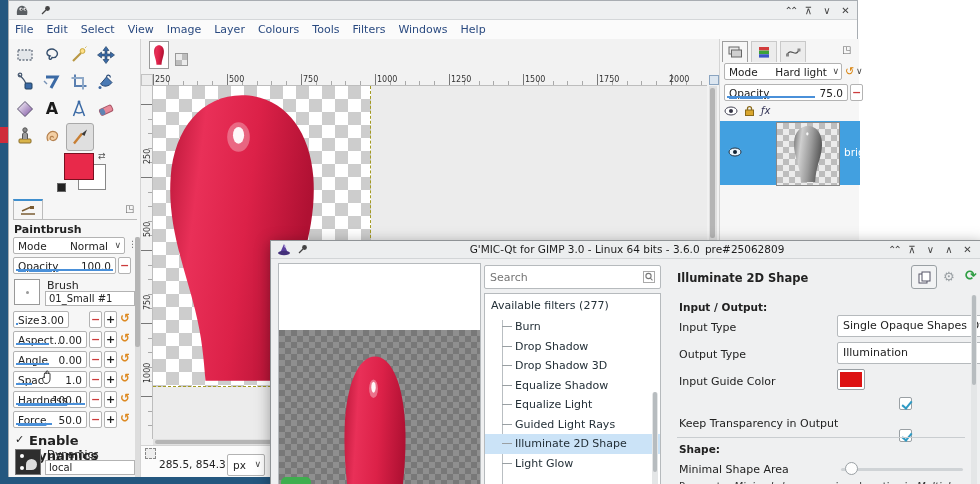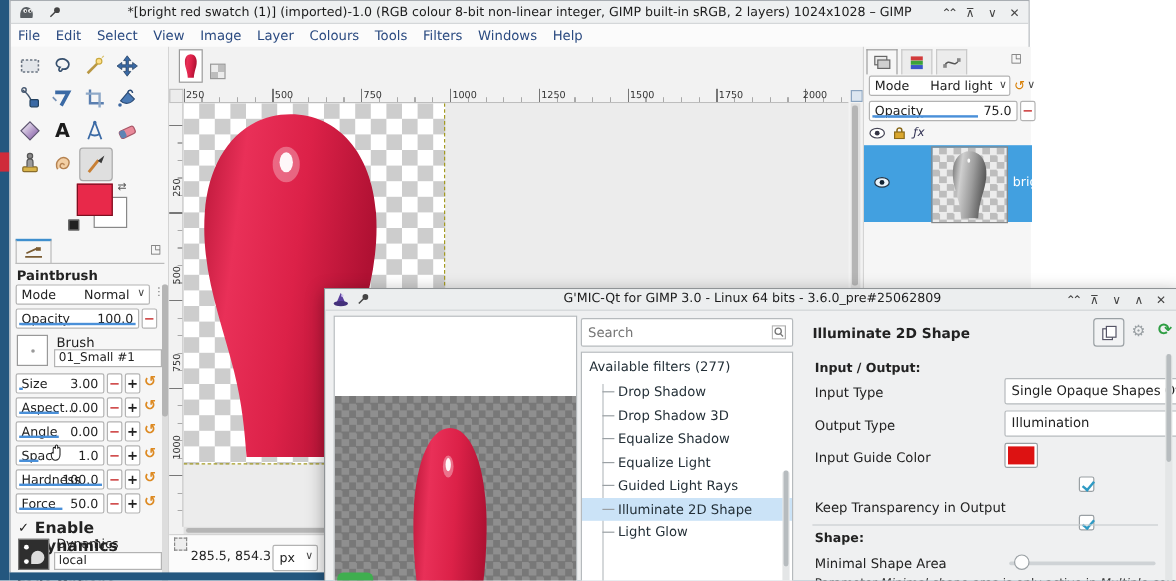--- a/index.html
+++ b/index.html
@@ -119,21 +119,20 @@
           <path d="M2 11 C1 5 4 1 8 2 C12 3 13 7 12 11 Z" fill="#5a5f63"></path>
           <circle cx="6" cy="5" r="1.6" fill="#fff"></circle>
           <circle cx="10" cy="5" r="1.6" fill="#fff"></circle>
           <circle cx="6.3" cy="5.2" r="0.7" fill="#222"></circle>
           <circle cx="10.3" cy="5.2" r="0.7" fill="#222"></circle>
         </svg>
       <svg class="a" style="left:32px;top:4px" width="10" height="10" viewBox="0 0 10 10">
           <circle cx="6.5" cy="3.5" r="2.4" fill="#444"></circle>
           <line x1="5" y1="5" x2="1" y2="9" stroke="#444" stroke-width="1.2"></line>
         </svg>
-      <div class="ttl nosel">*[bright red swatch (1)] (imported)-1.0 (RGB colour 8-bit non-linear integer, GIMP built-in sRGB, 2 layers) 1024x1028 – GIMP</div>
       <div class="a winbtns" style="right:4px;top:3px">
         <span style="letter-spacing:-3px">⌃⌃</span>
         <span>⊼</span>
         <span>∨</span>
         <span>✕</span>
       </div>
     </div>
 
     <div id="menubar" class="a">
       <span>File</span>
@@ -274,21 +273,21 @@
         <span class="fill" style="width:96%"></span>
       </div>
       <div class="a sbtn minus" style="left:109px;top:218px">−</div>
 
       <div class="a" style="left:5px;top:240px;width:26px;height:26px;background:#fff;border:1px solid #999">
         <div class="a" style="left:11px;top:11px;width:3px;height:3px;background:#999;border-radius:50%"></div>
       </div>
       <span class="a" style="left:38px;top:240px;font-size:11px">Brush</span>
       <div class="a nosel" style="left:36px;top:252px;width:90px;height:15px;background:#fff;border:1px solid #b3b3b3;font-size:10px;padding:1px 3px">01_Small #1</div>
 
-      <div class="a spin" style="left:4px;top:272px;width:74px">
+      <div class="a spin" style="left:4px;top:272px;width:56px">
         <span class="lab">Size</span>
         <span class="val">3.00</span>
         <span class="fill" style="width:4%"></span>
       </div>
       <div class="a sbtn minus" style="left:80px;top:272px">−</div>
       <div class="a sbtn plus" style="left:95px;top:272px">+</div>
       <span class="a reset" style="left:111px;top:272px">↺</span>
 
       <div class="a spin" style="left:4px;top:292px;width:74px">
         <span class="lab">Aspect...</span>
@@ -529,20 +528,21 @@
       <svg class="a" style="right:6px;top:6px" width="12" height="12">
           <rect x="0.5" y="0.5" width="11" height="11" fill="none" stroke="#aaa"></rect>
           <circle cx="5.5" cy="5" r="2.6" fill="none" stroke="#777" stroke-width="1.1"></circle>
           <line x1="7.3" y1="7" x2="9.5" y2="9.4" stroke="#777" stroke-width="1.1"></line>
         </svg>
     </div>
 
     <div class="a" style="left:213px;top:52px;width:177px;height:196px;background:#fff;border:1px solid #b6babd;overflow:hidden">
       <div style="padding:5px 6px;font-size:11px;color:#243038">Available filters (277)</div>
       <div class="a" style="left:17px;top:26px;width:1px;height:166px;background:#b9bec2"></div>
+      <div class="tree-item"><span class="dash"></span><span>Burn</span></div>
       <div class="tree-item"><span class="dash"></span><span>Drop Shadow</span></div>
       <div class="tree-item"><span class="dash"></span><span>Drop Shadow 3D</span></div>
       <div class="tree-item"><span class="dash"></span><span>Equalize Shadow</span></div>
       <div class="tree-item"><span class="dash"></span><span>Equalize Light</span></div>
       <div class="tree-item"><span class="dash"></span><span>Guided Light Rays</span></div>
       <div class="tree-item sel"><span class="dash"></span><span>Illuminate 2D Shape</span></div>
       <div class="tree-item"><span class="dash"></span><span>Light Glow</span></div>
 
       <div class="a scrollbar-v" style="right:2px;top:98px;width:6px;height:94px">
           <div class="h" style="top:0;height:80px"></div>

